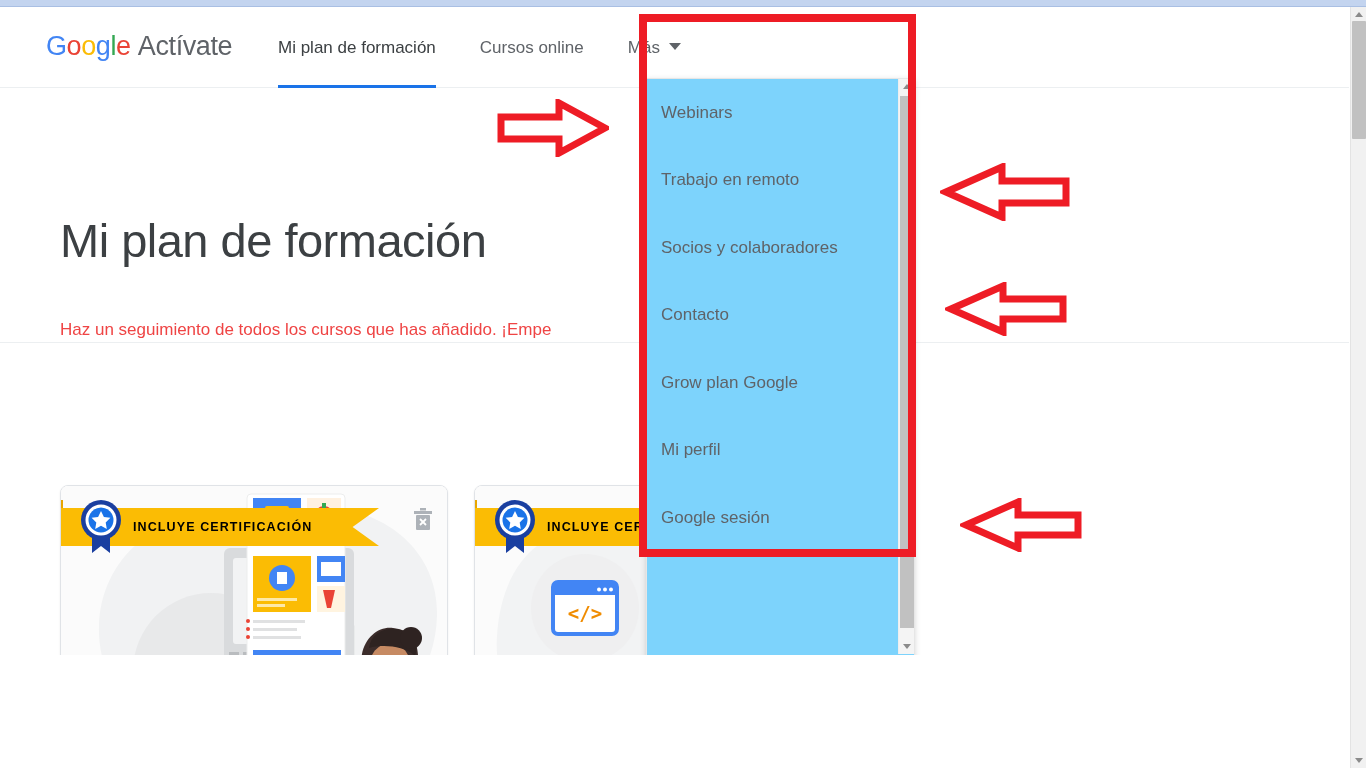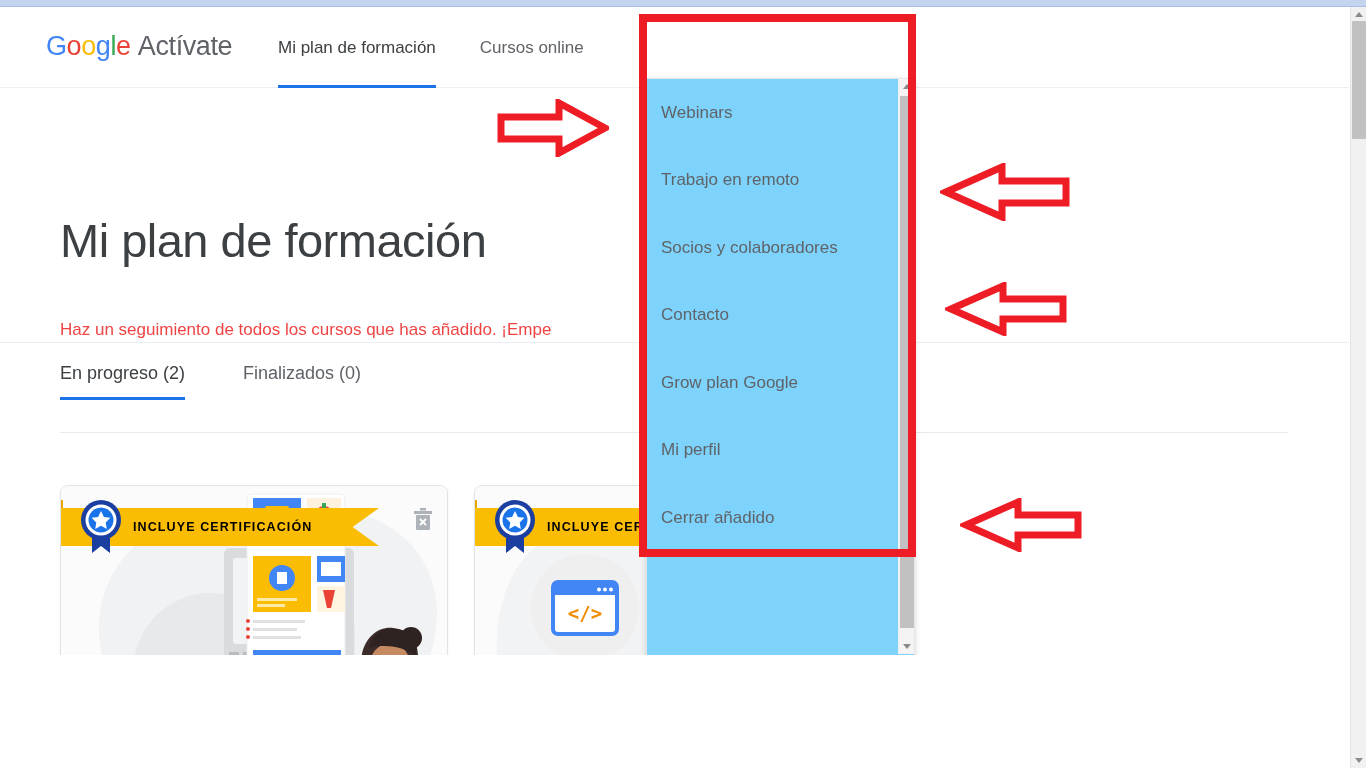--- a/index.html
+++ b/index.html
@@ -205,39 +205,32 @@
         <span class="g1">G</span><span class="o1">o</span><span class="o2">o</span><span class="g2">g</span><span class="l">l</span><span class="e">e</span>&nbsp;<span class="word2">Actívate</span>
       </div>
 
       <div class="nav">
         <div class="nav-item active">
           <span>Mi plan de formación</span>
         </div>
         <div class="nav-item">
           <span>Cursos online</span>
         </div>
+        <div class="nav-item">
+          <span>Más</span>
+          <span class="caret-down"></span>
+        </div>
       </div>
     </div>
 
     <div class="hero">
       <h1>Mi plan de formación</h1>
       <p>Haz un seguimiento de todos los cursos que has añadido. ¡Empe</p>
     </div>
 
-    <div class="tabs-wrap">
-      <div class="tabs">
-        <div class="tab active">
-          <span>En progreso (2)</span>
-        </div>
-        <div class="tab">
-          <span>Finalizados (0)</span>
-        </div>
-      </div>
-      <div class="tabs-rule"></div>
-    </div>
 
     <div class="cards">
 
       <div class="card">
         <div class="card-art">
           <svg width="388" height="260" viewBox="0 0 388 260" xmlns="http://www.w3.org/2000/svg">
             <rect width="388" height="260" fill="#fbfbfb"></rect>
             <path d="M250 20 C330 20 378 70 376 130 C374 195 330 240 262 246 L150 250 C80 250 36 200 38 140 C40 72 96 26 170 22 Z" fill="#f1f2f3"></path>
             <circle cx="150" cy="185" r="78" fill="#e8e9ea"></circle>
             <rect x="193" y="140" width="100" height="70" fill="#ffffff" stroke="#e2e3e4"></rect>
@@ -439,21 +432,21 @@
         <div class="dd-item">
             <span>Contacto</span>
           </div>
         <div class="dd-item">
             <span>Grow plan Google</span>
           </div>
         <div class="dd-item">
             <span>Mi perfil</span>
           </div>
         <div class="dd-item">
-            <span>Cerrar añadido</span>
+            <span>Google sesión</span>
           </div>
       </div>
 
       <div class="dd-scrollbar">
         <div class="dd-sb-arrow up">
             <span class="tri-up"></span>
           </div>
         <div class="dd-sb-thumb"></div>
         <div class="dd-sb-arrow down">
             <span class="tri-down"></span>

